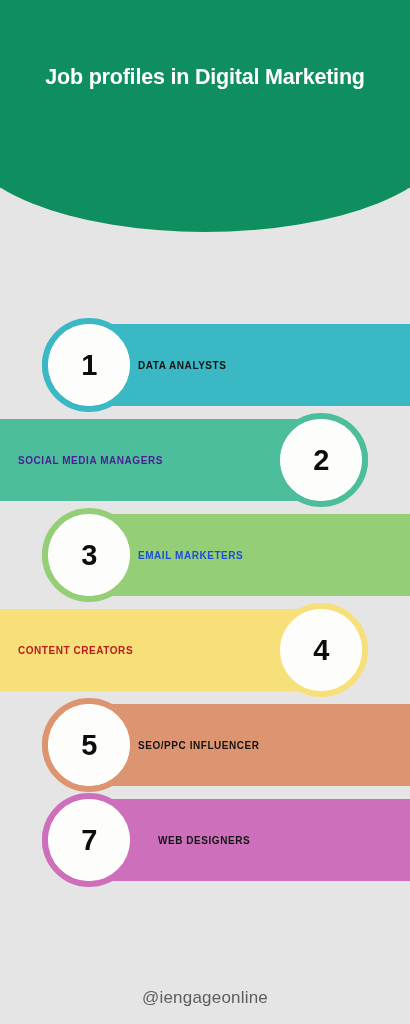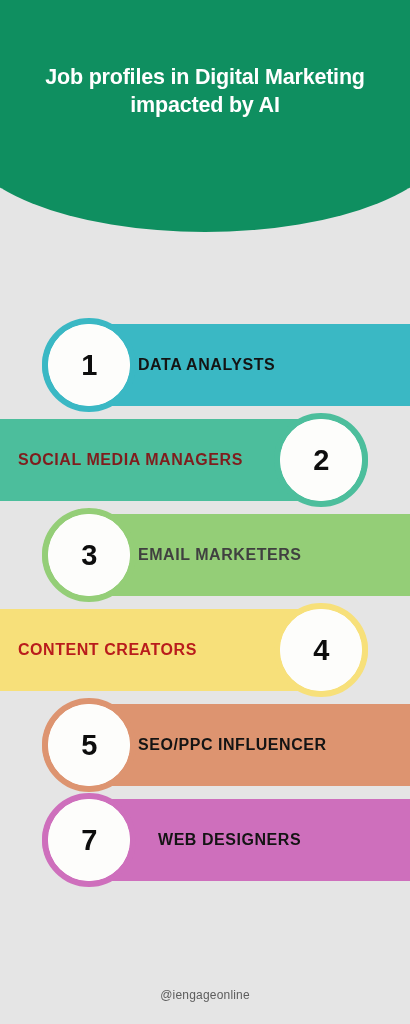--- a/index.html
+++ b/index.html
@@ -86,21 +86,21 @@
   .row.right .bar {
     left: -22px;
     right: 42px;
     border-radius: 0 41px 41px 0;
     padding-right: 96px;
     justify-content: flex-start;
     padding-left: 40px;
   }
 
   .row-label {
-    font-size: 16px;
+    font-size: 10px;
     font-weight: bold;
     letter-spacing: 0.55px;
     color: #141414;
     white-space: nowrap;
   }
 
   .num-circle {
     position: absolute;
     top: 0;
     width: 94px;
@@ -131,58 +131,57 @@
     letter-spacing: -0.5px;
   }
 
   
   .footer {
     position: absolute;
     left: 0;
     top: 988px;
     width: 410px;
     text-align: center;
-    font-size: 12px;
+    font-size: 17px;
     color: #5d5d5d;
     letter-spacing: 0.2px;
   }
 </style>
 </head>
 <body>
 
 <div id="infographic">
 
   <div class="header">
     <div class="header-shape"></div>
     <div class="header-title">
       <div>Job profiles in Digital Marketing</div>
-      <div>impacted by AI</div>
     </div>
   </div>
 
   <div class="rows" id="rows-container">
       <div class="row left">
         <div class="bar" style="background: rgb(58, 184, 196);">
           <div class="row-label" style="color: rgb(20, 20, 20);">DATA ANALYSTS</div>
         </div>
         <div class="num-circle" style="border-color: rgb(58, 184, 196);">
           <div class="num-inner" style="background: rgb(253, 253, 251);">1</div>
         </div>
       </div>
       <div class="row right">
         <div class="bar" style="background: rgb(76, 190, 156);">
-          <div class="row-label" style="color: #7f1d1d;">SOCIAL MEDIA MANAGERS</div>
+          <div class="row-label" style="color: #4c1d95;">SOCIAL MEDIA MANAGERS</div>
         </div>
         <div class="num-circle" style="border-color: rgb(76, 190, 156);">
           <div class="num-inner" style="background: rgb(253, 253, 251);">2</div>
         </div>
       </div>
       <div class="row left">
         <div class="bar" style="background: rgb(148, 206, 119);">
-          <div class="row-label" style="color: #404040;">EMAIL MARKETERS</div>
+          <div class="row-label" style="color: #1d4ed8;">EMAIL MARKETERS</div>
         </div>
         <div class="num-circle" style="border-color: rgb(148, 206, 119);">
           <div class="num-inner" style="background: rgb(253, 253, 251);">3</div>
         </div>
       </div>
       <div class="row right">
         <div class="bar" style="background: rgb(247, 224, 122);">
           <div class="row-label" style="color: #b91c1c;">CONTENT CREATORS</div>
         </div>
         <div class="num-circle" style="border-color: rgb(247, 224, 122);">

